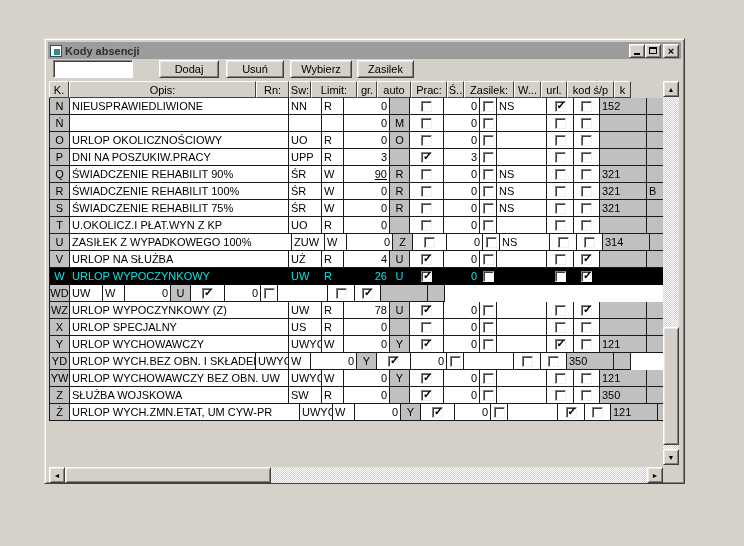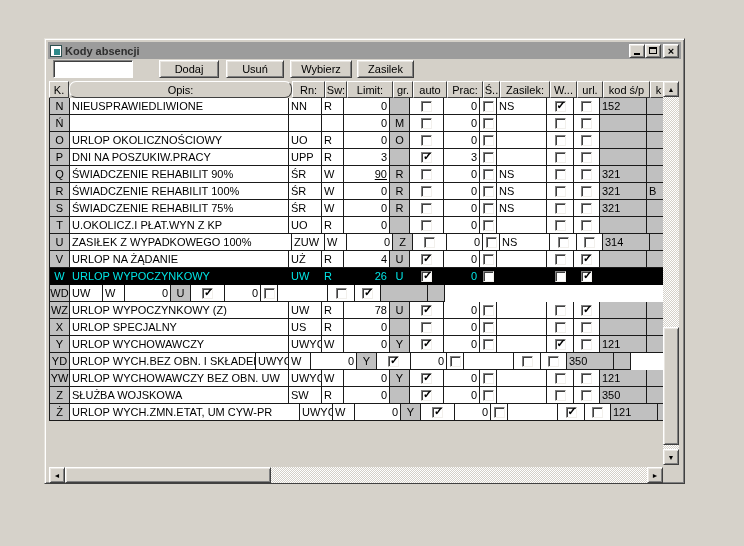--- a/index.html
+++ b/index.html
@@ -130,21 +130,21 @@
 
   <input class="toolbar-input" value="" style="">
   <div class="btn" style="left:114px;width:60px;">Dodaj</div>
   <div class="btn" style="left:181px;width:58px;">Usuń</div>
   <div class="btn" style="left:245px;width:62px;">Wybierz</div>
   <div class="btn" style="left:312px;width:57px;">Zasilek</div>
 
   <div class="grid">
     <div class="ghead" id="grid-head">
         <div class="hcell" style="width: 20px;">K.</div>
-        <div class="hcell" style="width: 223px; border-radius: 7px;">Opis:</div>
+        <div class="hcell" style="width: 187px;">Opis:</div>
         <div class="hcell" style="width: 33px;">Rn:</div>
         <div class="hcell" style="width: 22px;">Sw:</div>
         <div class="hcell" style="width: 46px;">Limit:</div>
         <div class="hcell" style="width: 20px;">gr.</div>
         <div class="hcell" style="width: 34px;">auto</div>
         <div class="hcell" style="width: 36px;">Prac:</div>
         <div class="hcell" style="width: 17px;">Ś..</div>
         <div class="hcell" style="width: 50px;">Zasilek:</div>
         <div class="hcell" style="width: 27px;">W...</div>
         <div class="hcell" style="width: 26px;">url.</div>
@@ -363,21 +363,21 @@
             <div class="cb"></div>
           </div>
           <div class="cell cbcell" style="width: 26px;">
             <div class="cb"></div>
           </div>
           <div class="cell gray" style="width: 47px;">314</div>
           <div class="cell gray" style="width: 17px;"></div>
         </div>
         <div class="row">
           <div class="cell gray a-c" style="width: 20px;">V</div>
-          <div class="cell" style="width: 219px;">URLOP NA ŻĄDANIE</div>
+          <div class="cell" style="width: 219px;">URLOP NA SŁUŻBA</div>
           <div class="cell" style="width: 33px;">UŻ</div>
           <div class="cell" style="width: 22px;">R</div>
           <div class="cell a-r" style="width: 46px;">4</div>
           <div class="cell gray a-c" style="width: 20px;">U</div>
           <div class="cell cbcell" style="width: 34px;">
             <div class="cb on"></div>
           </div>
           <div class="cell a-r" style="width: 36px;">0</div>
           <div class="cell cbcell" style="width: 17px;">
             <div class="cb"></div>

